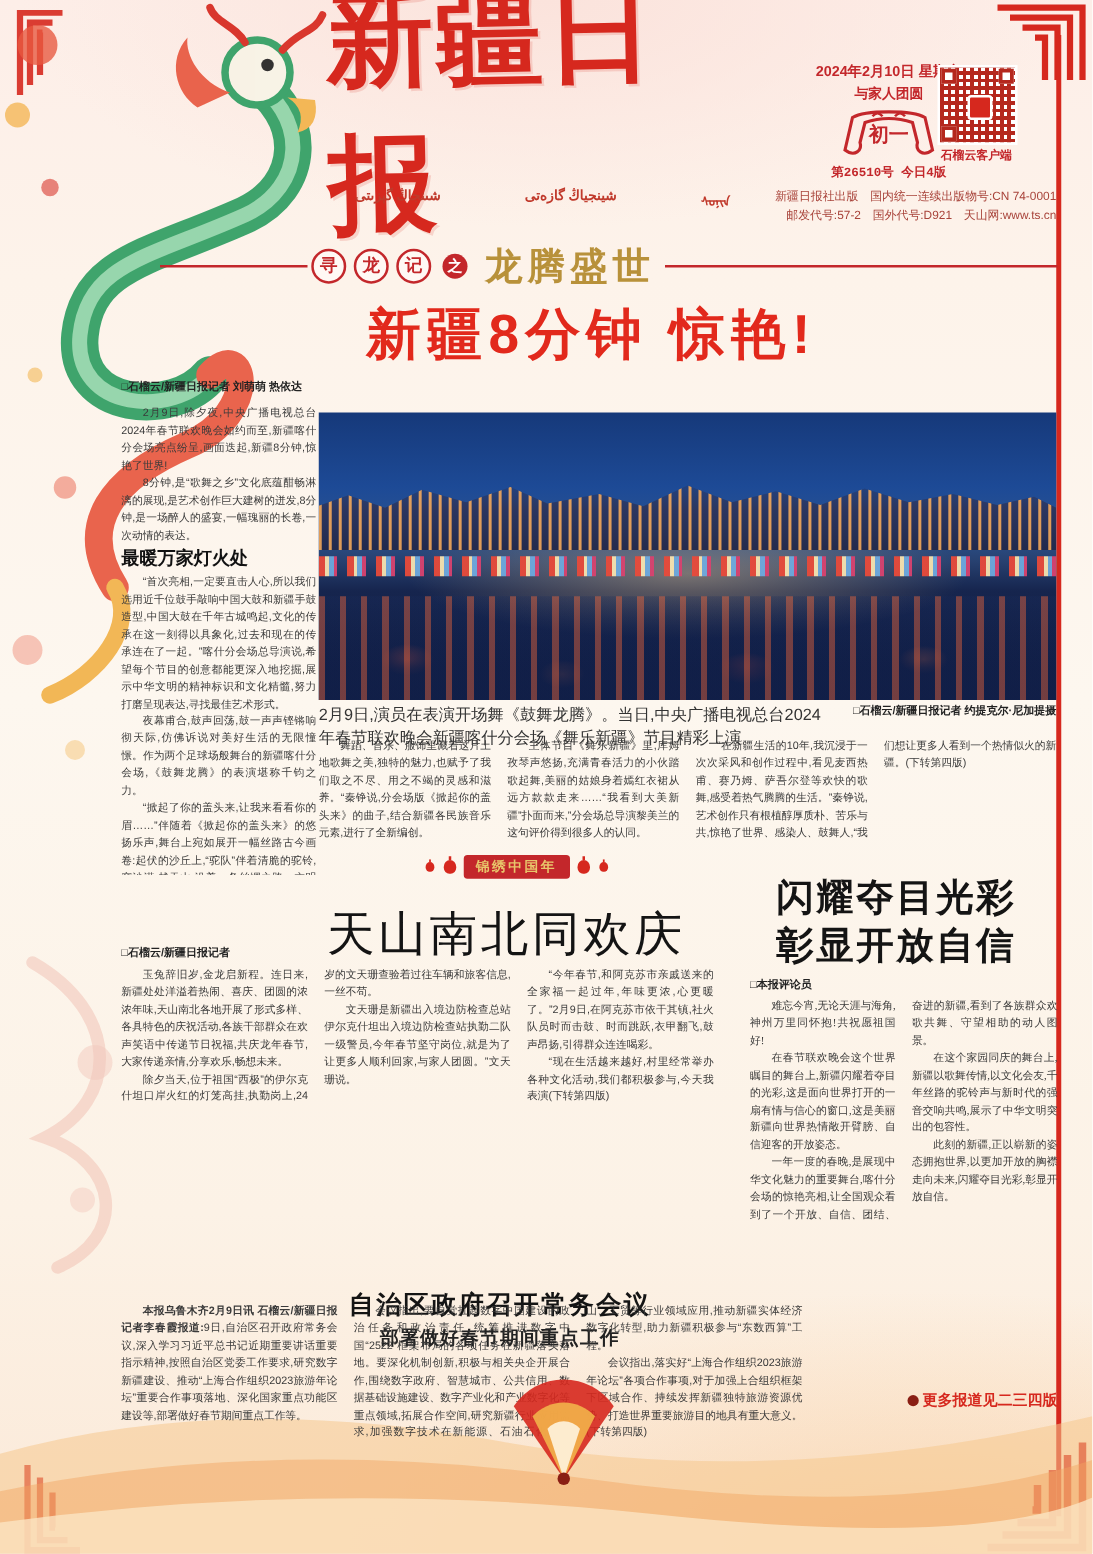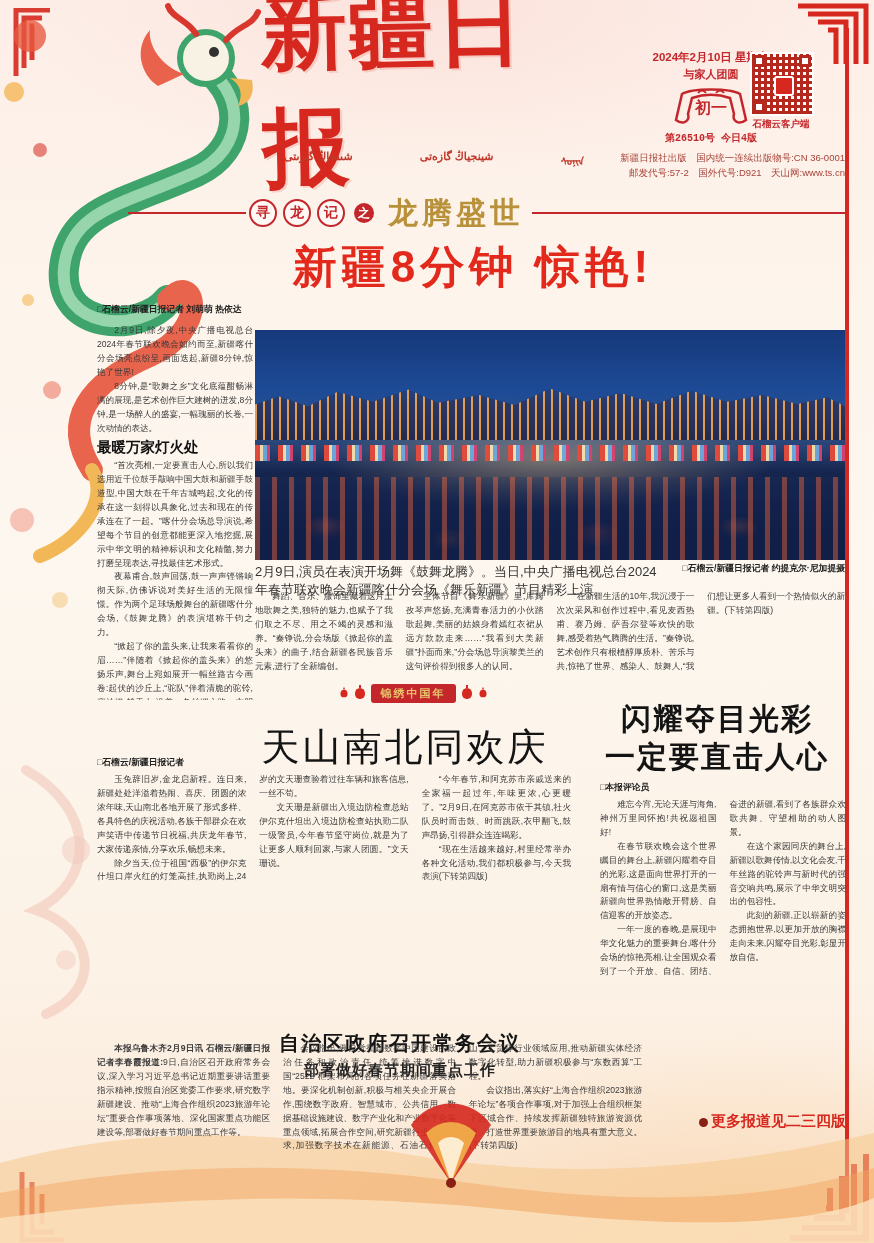--- a/index.html
+++ b/index.html
@@ -88,21 +88,21 @@
   .lantern::after{content:"";position:absolute;left:4px;top:-3px;width:2px;height:3px;background:#d6281e;}
   .lantern.small{transform:scale(.7);}
   .badge{background:#c3272b;color:#e8c56b;font-size:11px;font-weight:bold;padding:2px 10px;border-radius:3px;letter-spacing:2px;}
   .festival-headline{left:225px;top:722px;width:360px;text-align:center;font-size:38px;font-weight:normal;color:#141414;letter-spacing:3px;}
   .festival-byline{left:97px;top:757px;}
   .festival-body{left:97px;top:773px;width:474px;height:207px;column-count:3;}
   
   .comm-headline{left:588px;top:700px;width:258px;text-align:center;font-size:30px;font-weight:bold;color:#141414;line-height:1.25;letter-spacing:2px;}
   .comm-byline{left:600px;top:782px;}
   .comm-body{left:600px;top:798px;width:246px;height:308px;column-count:2;font-family:"Liberation Serif",serif;}
-  .more-line{left:640px;top:1112px;width:206px;text-align:right;color:#d6281e;font-size:15px;font-weight:bold;}
+  .more-line{left:640px;top:1112px;width:206px;text-align:right;color:#d6281e;font-size:12px;font-weight:bold;}
   .more-line .dot{display:inline-block;width:9px;height:9px;border-radius:50%;background:#8a1f14;margin-right:3px;vertical-align:-1px;}
   
   .meet-head{left:155px;top:982px;width:490px;text-align:center;}
   .meet-head .h{font-size:20px;font-weight:bold;color:#141414;letter-spacing:2px;margin-top:48px;}
   .meet-head .s{font-size:15px;font-weight:bold;color:#222;margin-top:4px;letter-spacing:1px;}
   .meet-body{left:97px;top:1042px;width:545px;height:112px;column-count:3;}
   .meet-body .leadin{font-weight:bold;}
 </style>
 </head>
 <body>
@@ -191,21 +191,21 @@
 
   <div class="abs qr">
     <span class="eye e1"></span>
       <span class="eye e2"></span>
       <span class="eye e3"></span>
     <span class="appicon"></span>
   </div>
   <div class="abs qr-label">石榴云客户端</div>
 
   <div class="abs publisher">
-    <div>新疆日报社出版　国内统一连续出版物号:CN 36-0001</div>
+    <div>新疆日报社出版　国内统一连续出版物号:CN 74-0001</div>
     <div>邮发代号:57-2　国外代号:D921　天山网:www.ts.cn</div>
   </div>
 
   <div class="abs banner">
     <span class="line l1"></span>
     <span class="circ">寻</span>
     <span class="circ">龙</span>
     <span class="circ">记</span>
     <span class="zhi">之</span>
     <span class="gold">龙腾盛世</span>
@@ -253,21 +253,21 @@
   <div class="abs festival-body bodytxt colwrap">
     <p>玉兔辞旧岁,金龙启新程。连日来,新疆处处洋溢着热闹、喜庆、团圆的浓浓年味,天山南北各地开展了形式多样、各具特色的庆祝活动,各族干部群众在欢声笑语中传递节日祝福,共庆龙年春节,大家传递亲情,分享欢乐,畅想未来。</p>
     <p>除夕当天,位于祖国“西极”的伊尔克什坦口岸火红的灯笼高挂,执勤岗上,24岁的文天珊查验着过往车辆和旅客信息,一丝不苟。</p>
     <p>文天珊是新疆出入境边防检查总站伊尔克什坦出入境边防检查站执勤二队一级警员,今年春节坚守岗位,就是为了让更多人顺利回家,与家人团圆。”文天珊说。</p>
     <p>“今年春节,和阿克苏市亲戚送来的全家福一起过年,年味更浓,心更暖了。”2月9日,在阿克苏市依干其镇,社火队员时而击鼓、时而跳跃,衣甲翻飞,鼓声昂扬,引得群众连连喝彩。</p>
     <p>“现在生活越来越好,村里经常举办各种文化活动,我们都积极参与,今天我表演(下转第四版)</p>
   </div>
 
   <div class="abs comm-headline">
     <div>闪耀夺目光彩</div>
-    <div>一定要直击人心</div>
+    <div>彰显开放自信</div>
   </div>
   <div class="abs comm-byline byline">□本报评论员</div>
   <div class="abs comm-body bodytxt colwrap">
     <p>难忘今宵,无论天涯与海角,神州万里同怀抱!共祝愿祖国好!</p>
     <p>在春节联欢晚会这个世界瞩目的舞台上,新疆闪耀着夺目的光彩,这是面向世界打开的一扇有情与信心的窗口,这是美丽新疆向世界热情敞开臂膀、自信迎客的开放姿态。</p>
     <p>一年一度的春晚,是展现中华文化魅力的重要舞台,喀什分会场的惊艳亮相,让全国观众看到了一个开放、自信、团结、奋进的新疆,看到了各族群众欢歌共舞、守望相助的动人图景。</p>
     <p>在这个家园同庆的舞台上,新疆以歌舞传情,以文化会友,千年丝路的驼铃声与新时代的强音交响共鸣,展示了中华文明突出的包容性。</p>
     <p>此刻的新疆,正以崭新的姿态拥抱世界,以更加开放的胸襟走向未来,闪耀夺目光彩,彰显开放自信。</p>
   </div>
   <div class="abs more-line">

